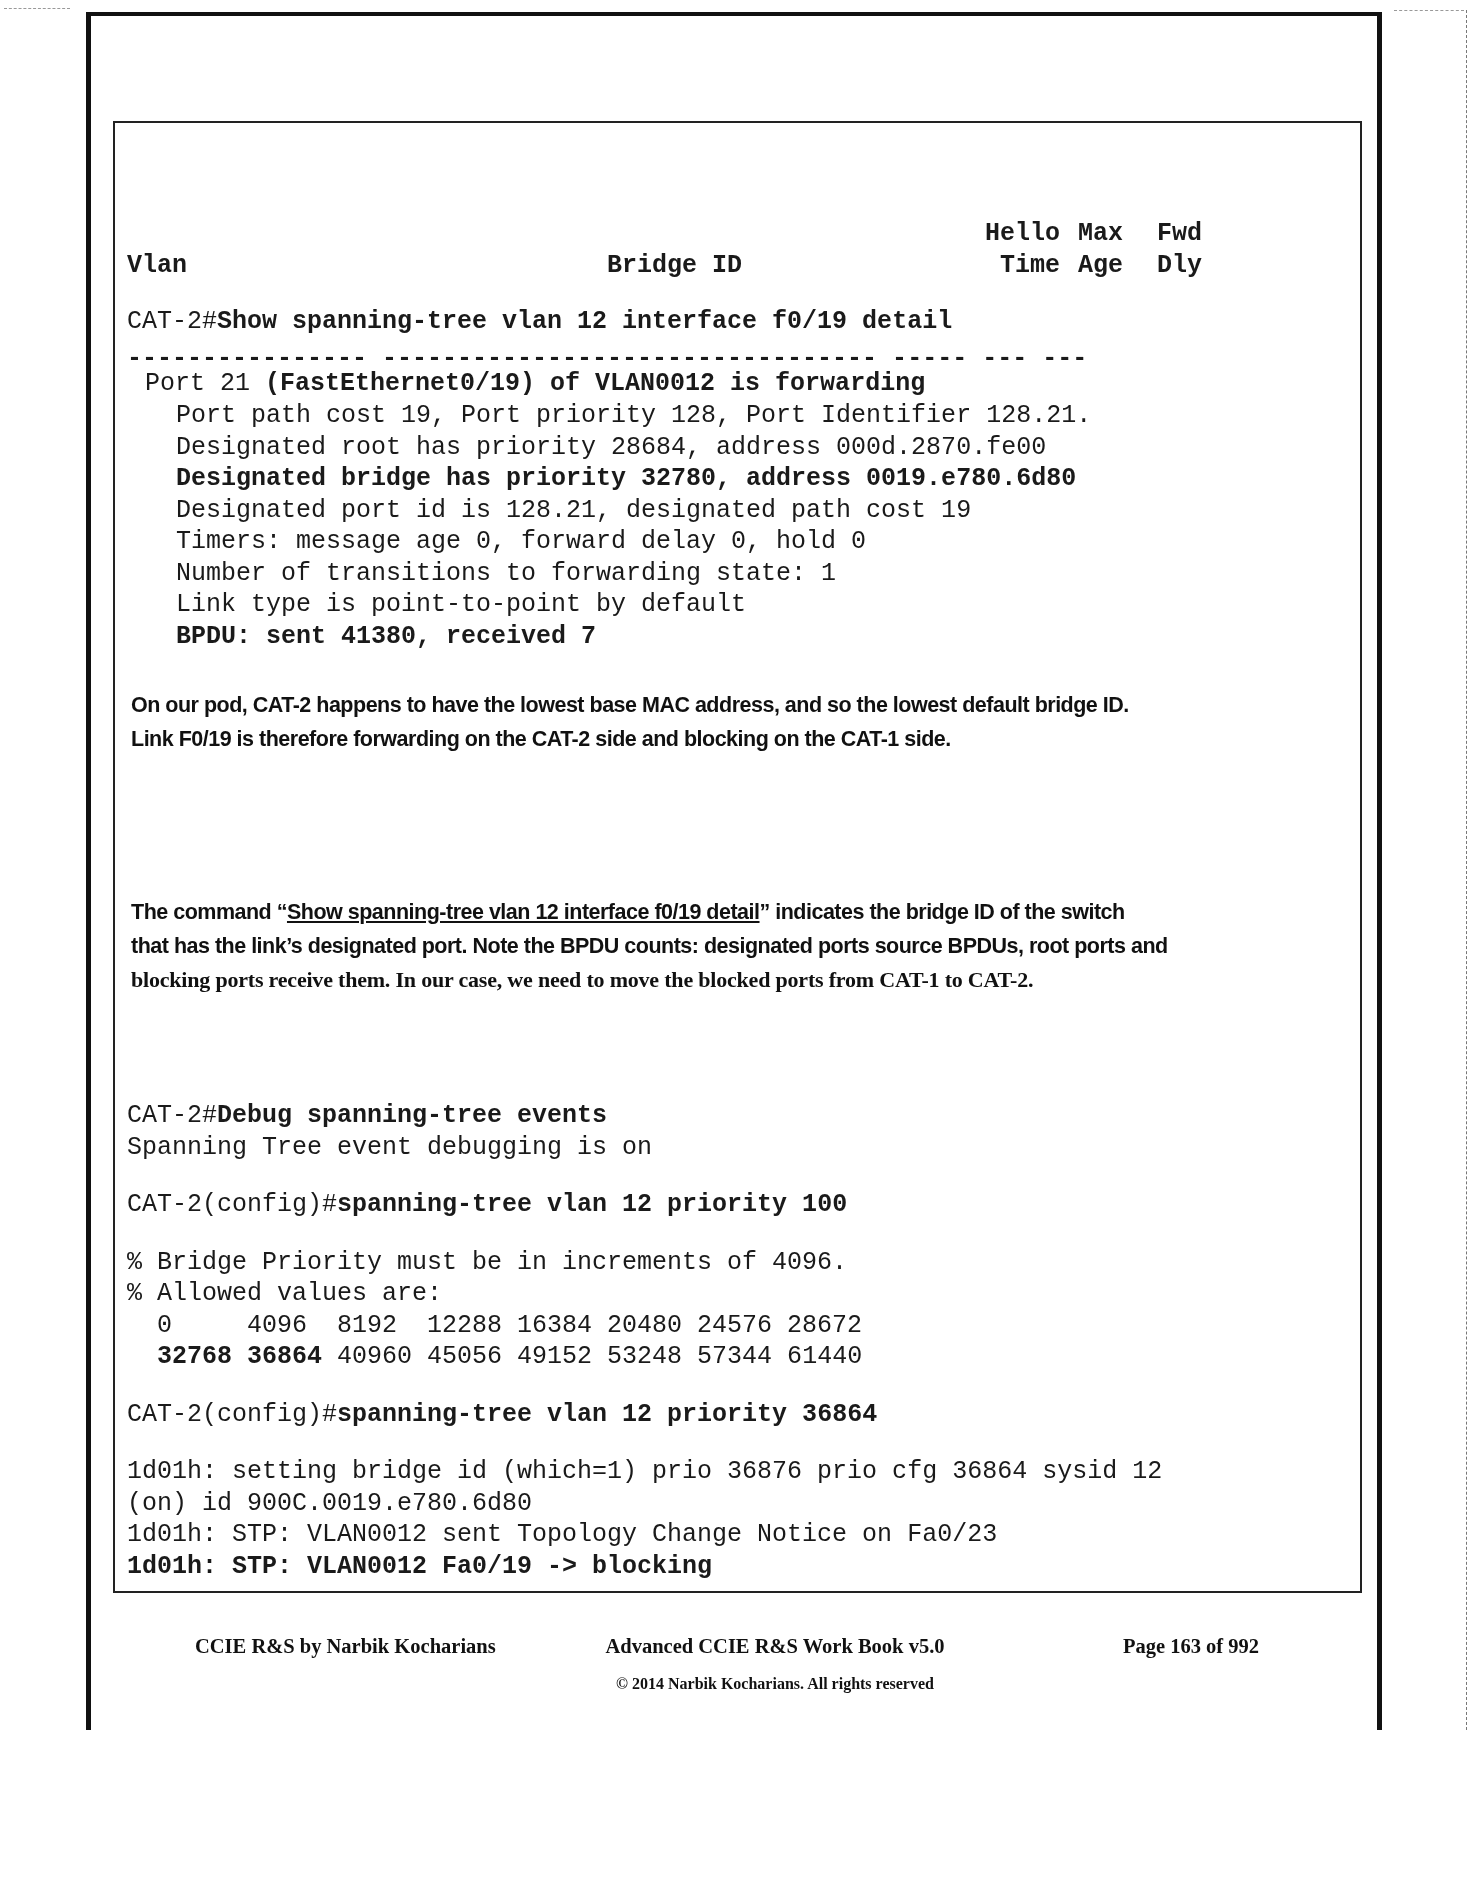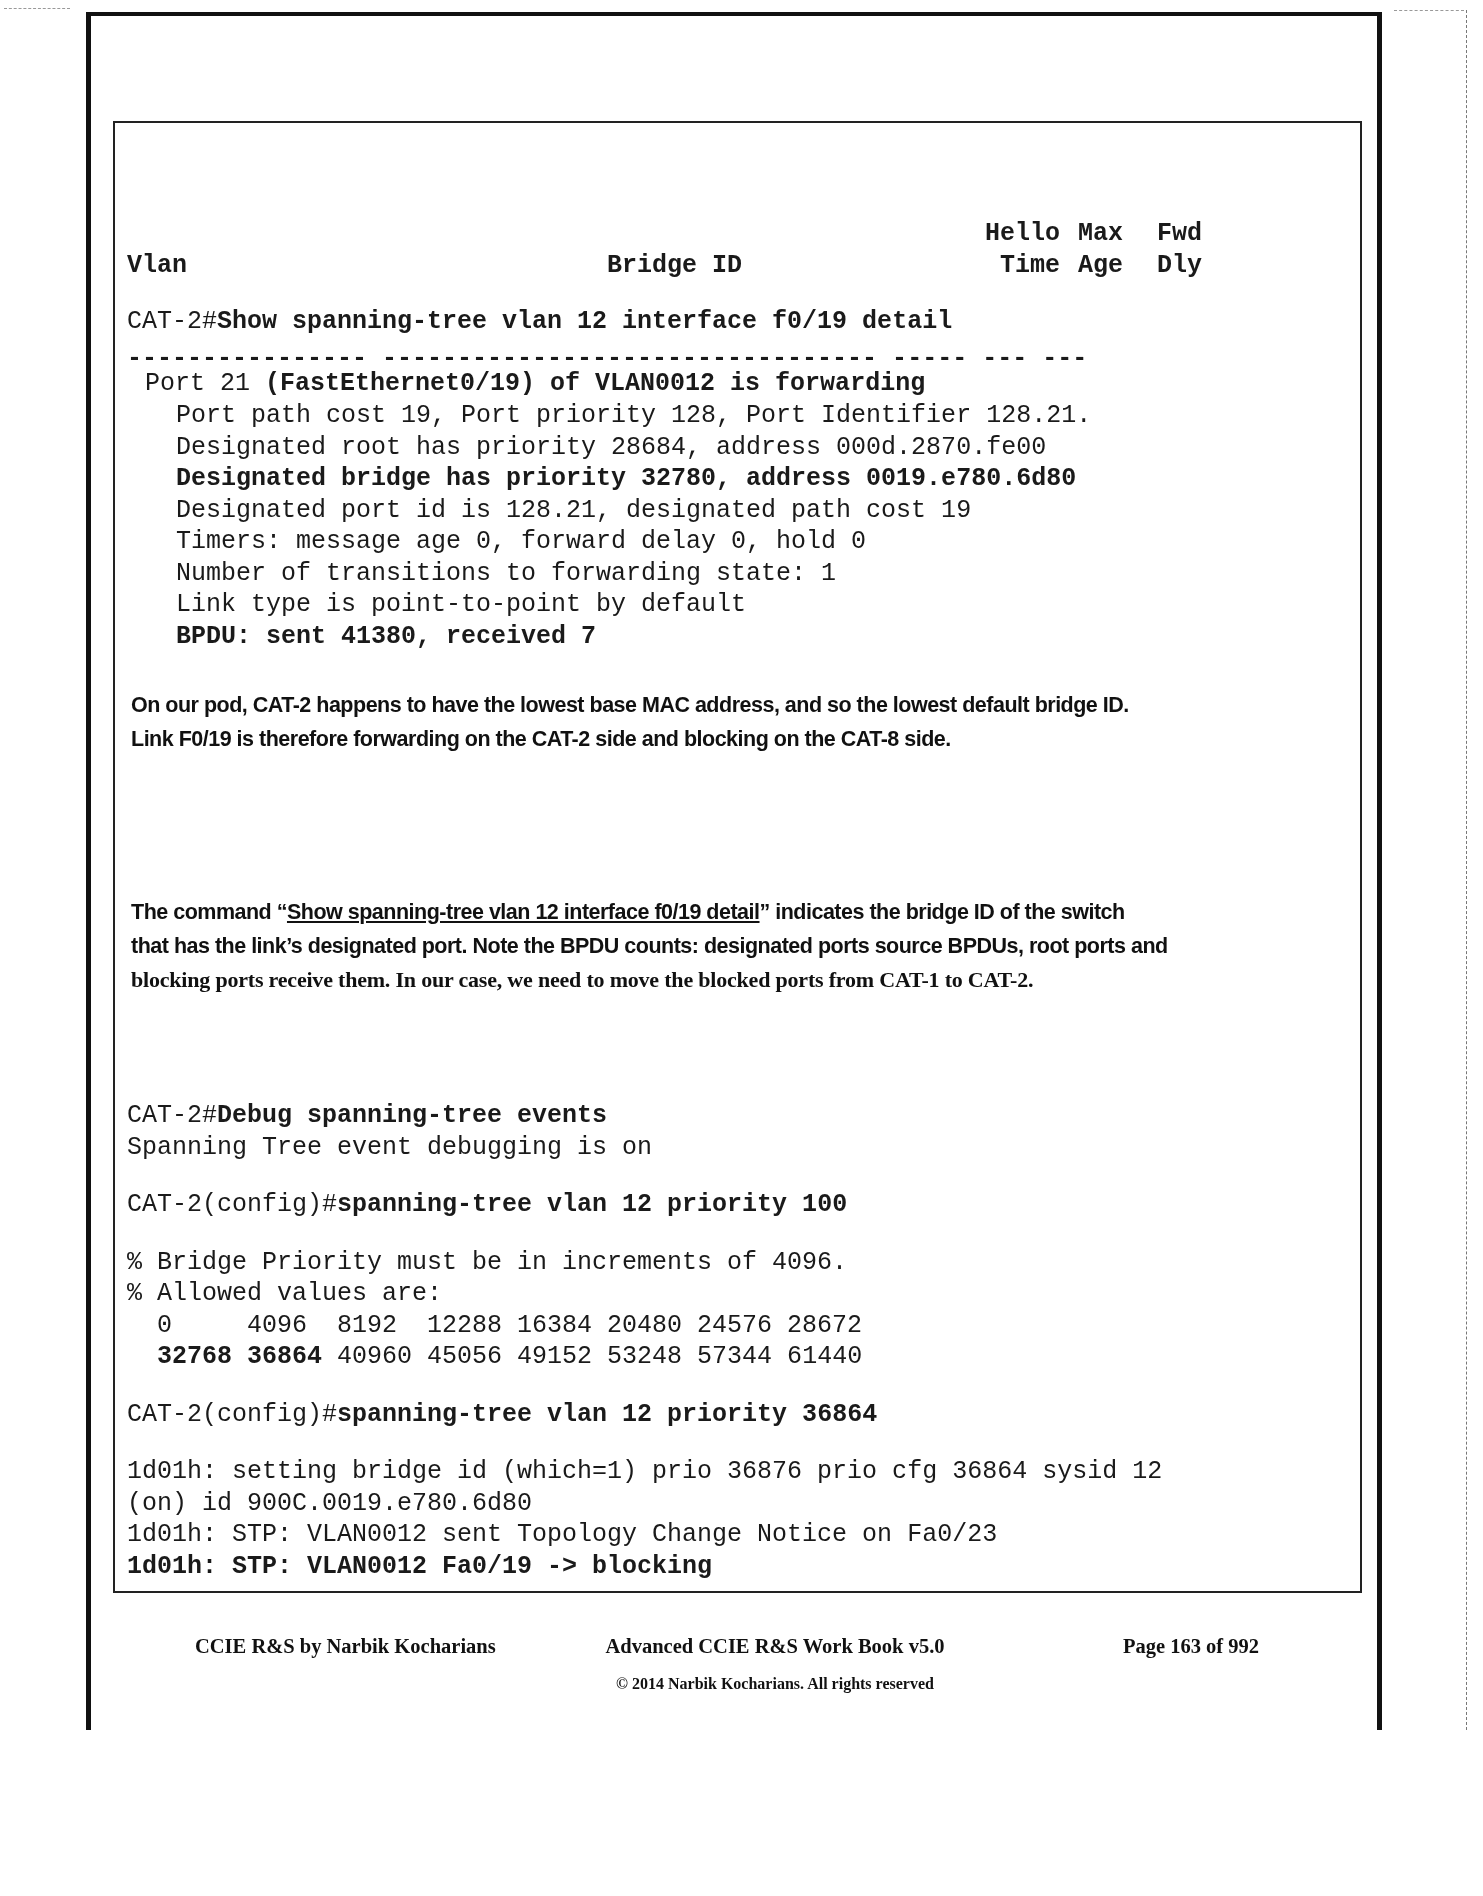--- a/index.html
+++ b/index.html
@@ -80,21 +80,21 @@
     <div style="position:relative; height:26px; width:1220px;"><span style="position:absolute; left:0; top:-6px; font-weight:bold;">---------------- --------------------------------- ----- --- ---</span></div>
   </div>
 
   <div class="mono" style="top:183px;"><span>CAT-2#</span><b>Show spanning-tree vlan 12 interface f0/19 detail</b></div>
 
   <div class="mono" style="top:245px; left:30px;"><span>Port 21 </span><b>(FastEthernet0/19) of VLAN0012 is forwarding</b></div>
   <div class="mono" style="top:277px; left:61px;"><div>Port path cost 19, Port priority 128, Port Identifier 128.21.</div><div>Designated root has priority 28684, address 000d.2870.fe00</div><div style="font-weight:bold;">Designated bridge has priority 32780, address 0019.e780.6d80</div><div>Designated port id is 128.21, designated path cost 19</div><div>Timers: message age 0, forward delay 0, hold 0</div><div>Number of transitions to forwarding state: 1</div><div>Link type is point-to-point by default</div><div style="font-weight:bold;">BPDU: sent 41380, received 7</div></div>
 
   <div class="prose prose-sm" style="top:561px;">
     <div>On our pod, CAT-2 happens to have the lowest base MAC address, and so the lowest default bridge ID.</div>
-    <div>Link F0/19 is therefore forwarding on the CAT-2 side and blocking on the CAT-8 side.</div>
+    <div>Link F0/19 is therefore forwarding on the CAT-2 side and blocking on the CAT-1 side.</div>
   </div>
 
 
   <div class="prose prose-sm" style="top:768px;">
     <div><span>The command “</span><span class="ul">Show spanning-tree vlan 12 interface f0/19 detail</span><span>” indicates the bridge ID of the switch</span></div>
     <div>that has the link’s designated port. Note the BPDU counts: designated ports source BPDUs, root ports and</div>
     <div class="prose-serif">blocking ports receive them. In our case, we need to move the blocked ports from CAT-1 to CAT-2.</div>
   </div>
 
 

